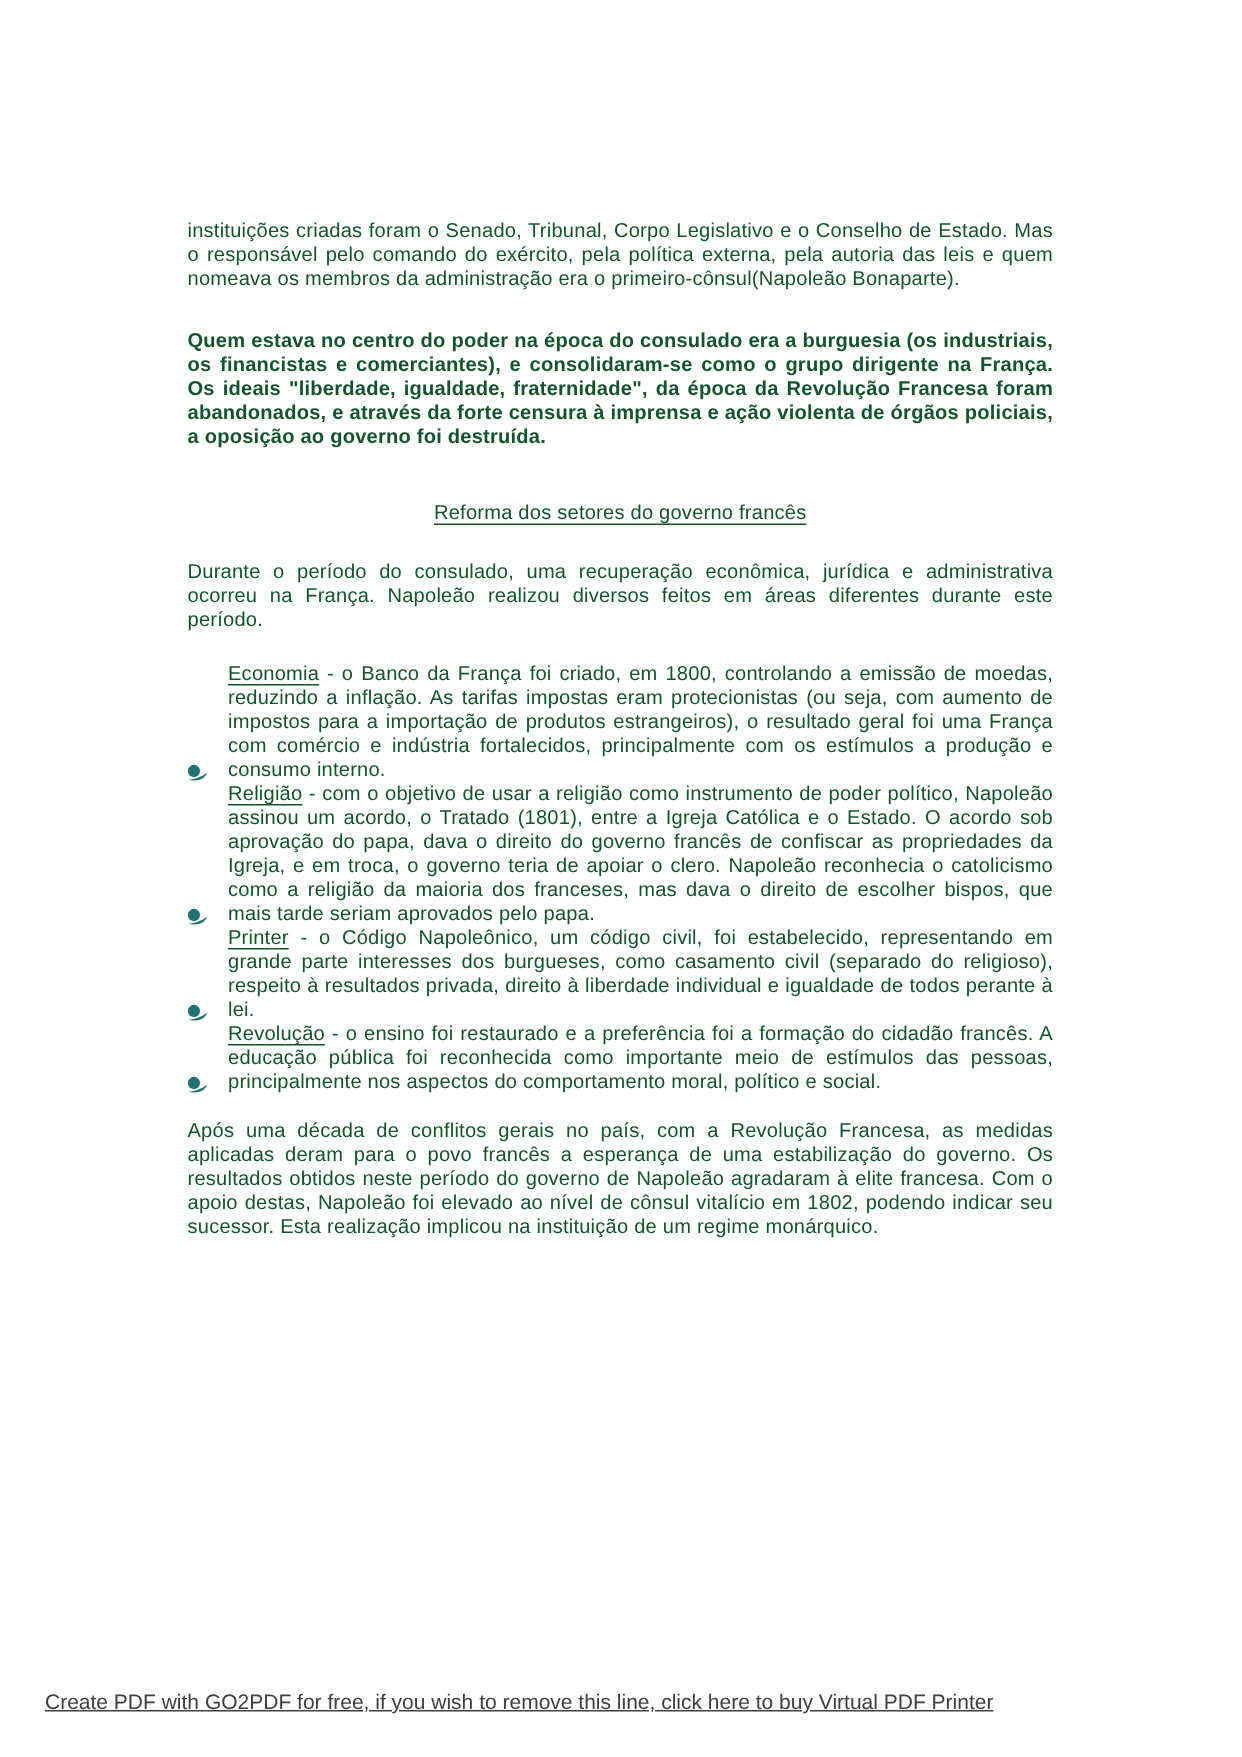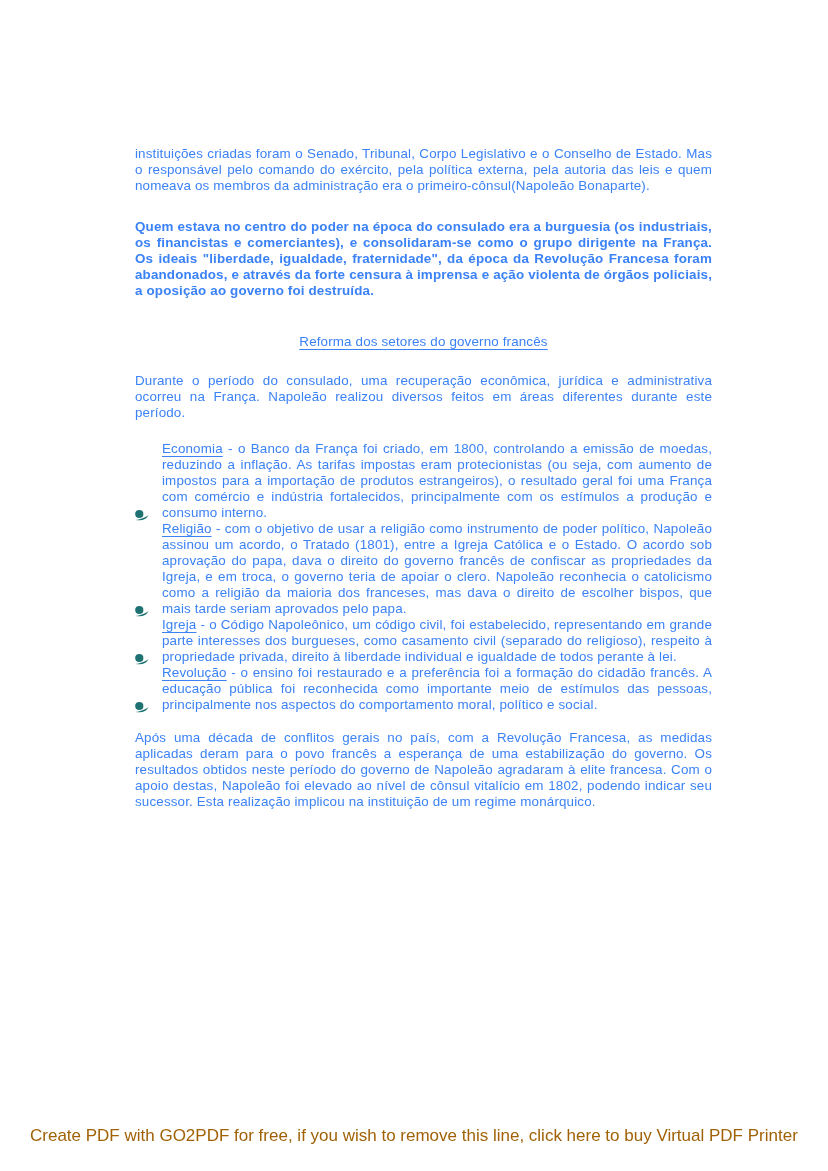--- a/index.html
+++ b/index.html
@@ -13,26 +13,25 @@
     height: 1171px;
     background: #ffffff;
     overflow: hidden;
     font-family: "Liberation Sans", sans-serif;
   }
   .content {
     position: absolute;
     left: 125px;
     top: 146px;
     width: 577px;
-    color: #3b82f6;
+    color: #14532d;
     font-size: 13.4px;
     line-height: 16px;
     letter-spacing: 0.15px;
     text-align: justify;
-    margin-left: 10px;
   }
   .para { margin: 0; }
   .para.p1 { margin-bottom: 25px; }
   .para.p2 { margin-bottom: 35px; font-weight: bold; }
   .heading {
     margin: 0 0 23px 0;
     text-decoration: underline;
     text-underline-offset: 3px;
     text-align: center;
   }
@@ -56,24 +55,25 @@
   .term {
     text-decoration: underline;
     text-underline-offset: 3px;
   }
   .para.conclusion { margin: 0; }
   .watermark {
     position: absolute;
     left: 30px;
     top: 1126px;
     font-family: "Liberation Sans", sans-serif;
-    font-size: 17px;
-    color: #a16207;
+    font-size: 14px;
+    color: #404040;
     white-space: nowrap;
     cursor: pointer;
+    text-decoration: underline;
   }
 </style>
 </head>
 <body>
 
 <div class="page">
   <div class="content">
 
     <p class="para p1">instituições criadas foram o Senado, Tribunal, Corpo Legislativo e o Conselho de Estado. Mas o responsável pelo comando do exército, pela política externa, pela autoria das leis e quem nomeava os membros da administração era o primeiro-cônsul(Napoleão Bonaparte).</p>
 
@@ -102,21 +102,21 @@
         </span>
         <span class="item-text"><span class="term">Religião</span> <span>- com o objetivo de usar a religião como instrumento de poder político, Napoleão assinou um acordo, o Tratado (1801), entre a Igreja Católica e o Estado. O acordo sob aprovação do papa, dava o direito do governo francês de confiscar as propriedades da Igreja, e em troca, o governo teria de apoiar o clero. Napoleão reconhecia o catolicismo como a religião da maioria dos franceses, mas dava o direito de escolher bispos, que mais tarde seriam aprovados pelo papa.</span></span>
       </li>
       <li>
         <span class="bullet">
           <svg width="14" height="12" viewBox="0 0 14 12" fill="#1f7272">
             <circle cx="4.3" cy="5" r="4.1"></circle>
             <path d="M0.6 10.9 Q6.5 10.6 13.4 6.2 Q10.5 11.9 3.2 11.3 Z"></path>
           </svg>
         </span>
-        <span class="item-text"><span class="term">Igreja</span> <span>- o Código Napoleônico, um código civil, foi estabelecido, representando em grande parte interesses dos burgueses, como casamento civil (separado do religioso), respeito à propriedade privada, direito à liberdade individual e igualdade de todos perante à lei.</span></span>
+        <span class="item-text"><span class="term">Printer</span> <span>- o Código Napoleônico, um código civil, foi estabelecido, representando em grande parte interesses dos burgueses, como casamento civil (separado do religioso), respeito à resultados privada, direito à liberdade individual e igualdade de todos perante à lei.</span></span>
       </li>
       <li>
         <span class="bullet">
           <svg width="14" height="12" viewBox="0 0 14 12" fill="#1f7272">
             <circle cx="4.3" cy="5" r="4.1"></circle>
             <path d="M0.6 10.9 Q6.5 10.6 13.4 6.2 Q10.5 11.9 3.2 11.3 Z"></path>
           </svg>
         </span>
         <span class="item-text"><span class="term">Revolução</span> <span>- o ensino foi restaurado e a preferência foi a formação do cidadão francês. A educação pública foi reconhecida como importante meio de estímulos das pessoas, principalmente nos aspectos do comportamento moral, político e social.</span></span>
       </li>

